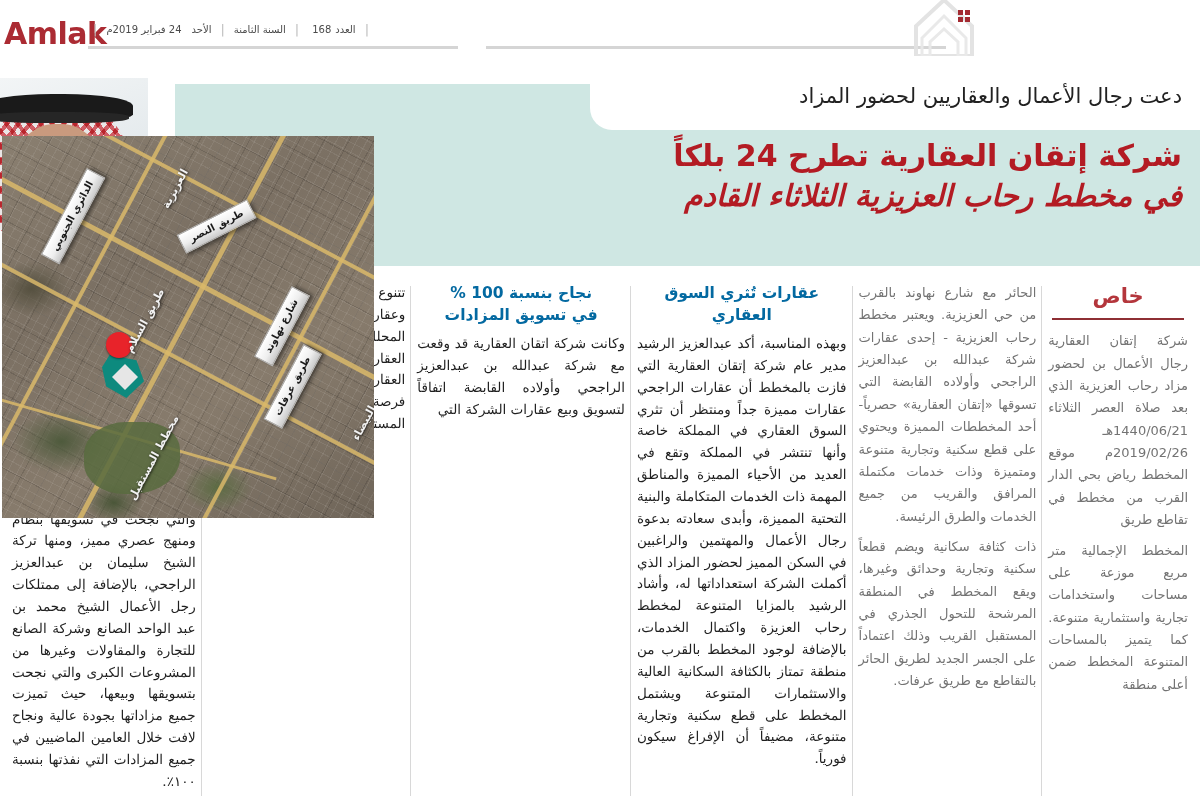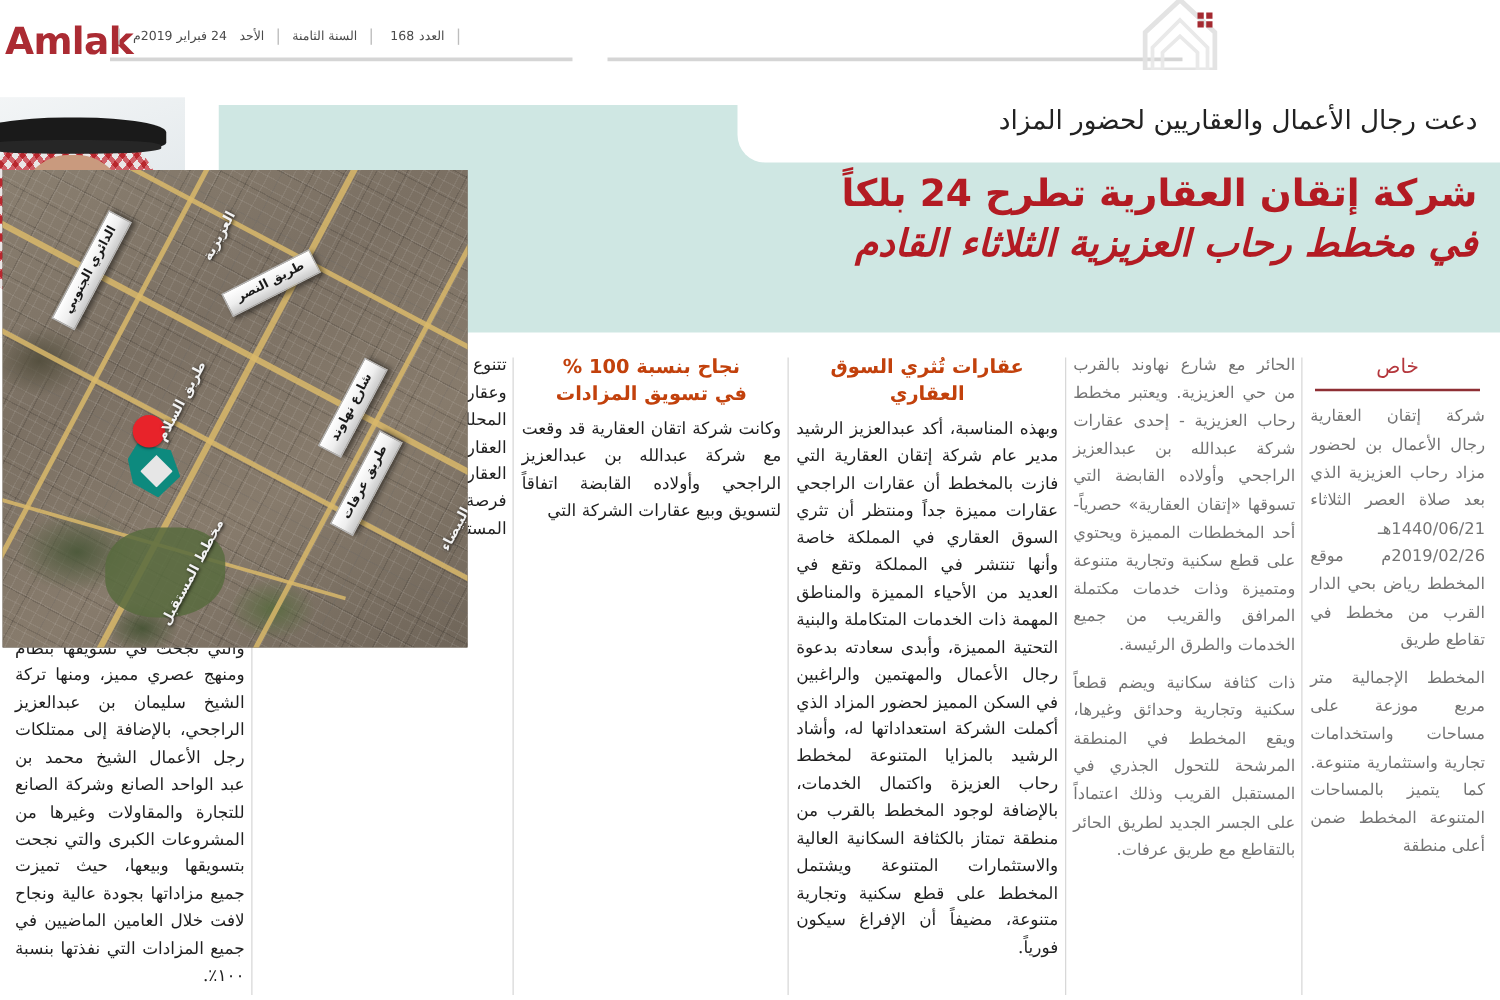--- a/index.html
+++ b/index.html
@@ -122,25 +122,25 @@
   .col-1 { width: 152px; }   
   .col-2 { width: 190px; }
   .col-3 { width: 222px; }
   .col-4 { width: 220px; }
   .col-5 { width: 210px; }
   .col-6 { width: 196px; }
 
   .vrule { position: absolute; top: 4px; bottom: 4px; width: 1px; background: #d8d8d8; }
 
   .sub-red {
-    color: #c2410c; font-weight: bold; font-size: 15.5px;
+    color: #0369a1; font-weight: bold; font-size: 15.5px;
     text-align: center; line-height: 1.42; margin-bottom: 7px;
   }
   .sub-red-right {
-    color: #b4363c; font-weight: normal; font-size: 16px;
+    color: #b4363c; font-weight: bold; font-size: 21px;
     text-align: center; line-height: 1.42;
   }
   .red-rule { height: 2.5px; background: #8e2f34; margin: 6px 4px 10px 4px; }
 
   .body-sans {
     font-size: 13px; line-height: 1.72; text-align: justify;
     color: #737373; font-family: "DejaVu Sans", "Liberation Sans", sans-serif;
   }
   .body-serif {
     font-size: 13.5px; line-height: 1.78; text-align: justify;

